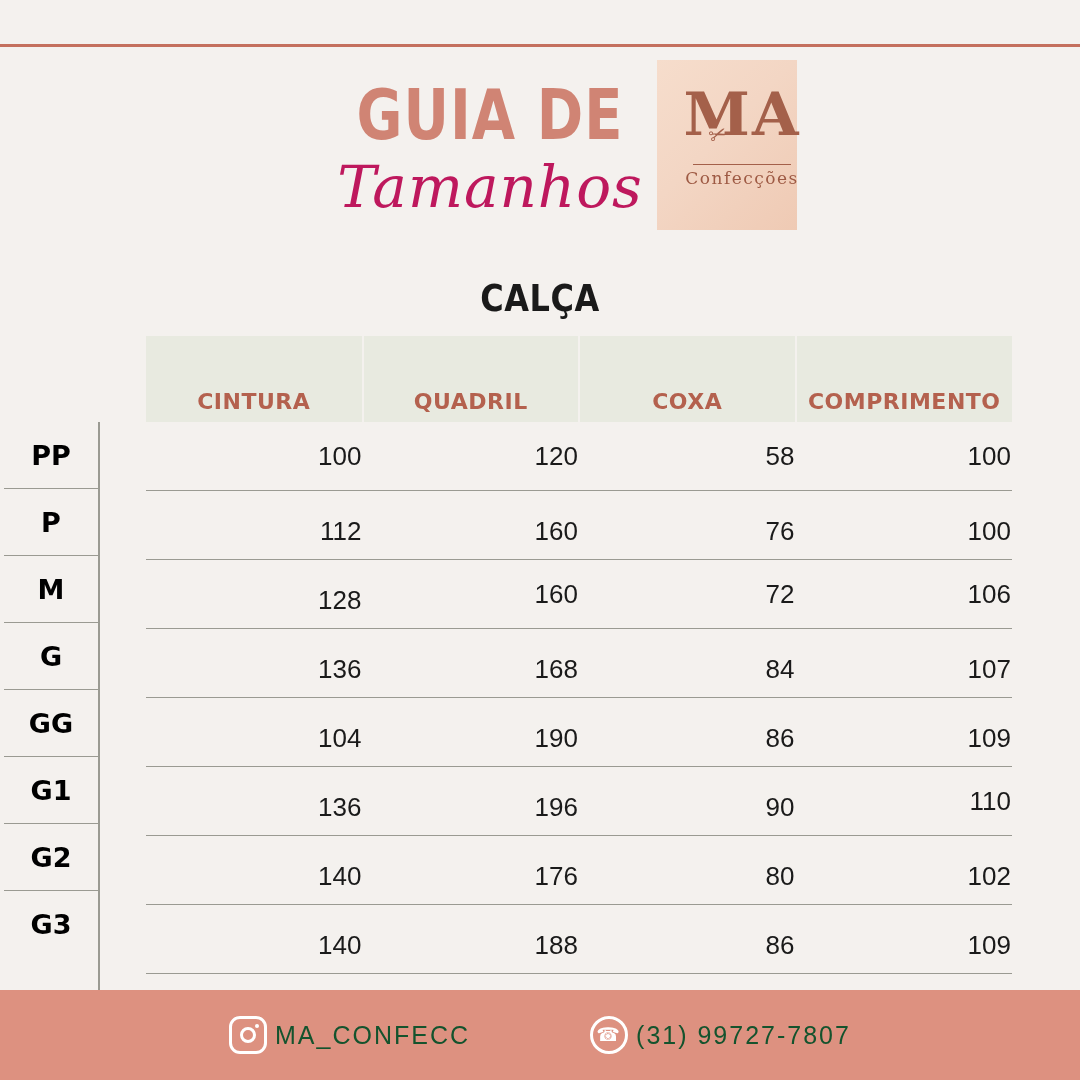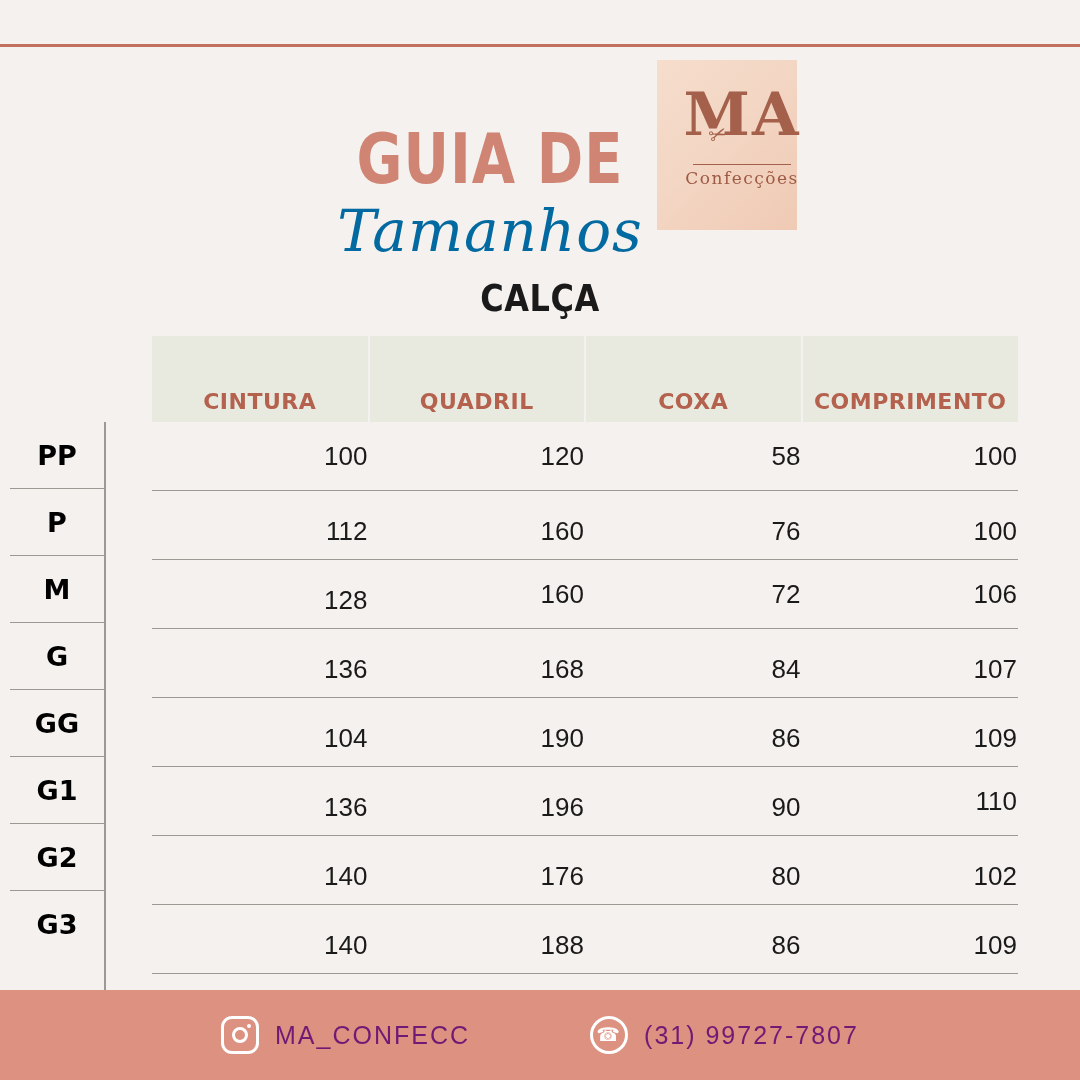--- a/index.html
+++ b/index.html
@@ -32,38 +32,37 @@
     left: 0;
     width: 1080px;
     height: 190px;
   }
   .title-block {
     position: absolute;
     left: 330px;
     top: 22px;
     width: 320px;
     text-align: center;
-    margin-top: 44px;
   }
   .title-guia {
     font-family: "DejaVu Sans", sans-serif;
     font-weight: 700;
     font-size: 56px;
     letter-spacing: 1px;
     color: #d08474;
     line-height: 1;
     transform: scaleY(1.25);
     transform-origin: center top;
     display: block;
   }
   .title-tamanhos {
     font-family: "DejaVu Serif", serif;
     font-style: italic;
     font-size: 58px;
-    color: #0369a1;
+    color: #be185d;
     line-height: 1;
     margin-top: 22px;
     display: block;
     letter-spacing: 1px;
   }
 
   
   .logo-box {
     position: absolute;
     left: 657px;
@@ -126,21 +125,21 @@
     color: #1a1a1a;
     letter-spacing: 0.5px;
     transform: scaleY(1.15);
     transform-origin: center top;
   }
 
   
   .table-wrap {
     position: absolute;
     top: 336px;
-    left: 10px;
+    left: 4px;
     width: 1012px;
     padding-left: 48px;
   }
   table.size-table {
     border-collapse: collapse;
     margin-left: 94px;
     width: 866px;
     table-layout: fixed;
   }
 
@@ -208,22 +207,22 @@
     height: 90px;
     background: #dd9180;
     display: flex;
     align-items: center;
     justify-content: center;
     gap: 120px;
   }
   .footer-item {
     display: flex;
     align-items: center;
-    gap: 16px;
-    color: #701a75;
+    gap: 8px;
+    color: #14532d;
     font-family: "Liberation Sans", sans-serif;
     font-size: 25px;
     letter-spacing: 2px;
   }
   .ig-icon {
     width: 38px;
     height: 38px;
     border: 3px solid #ffffff;
     border-radius: 11px;
     position: relative;

